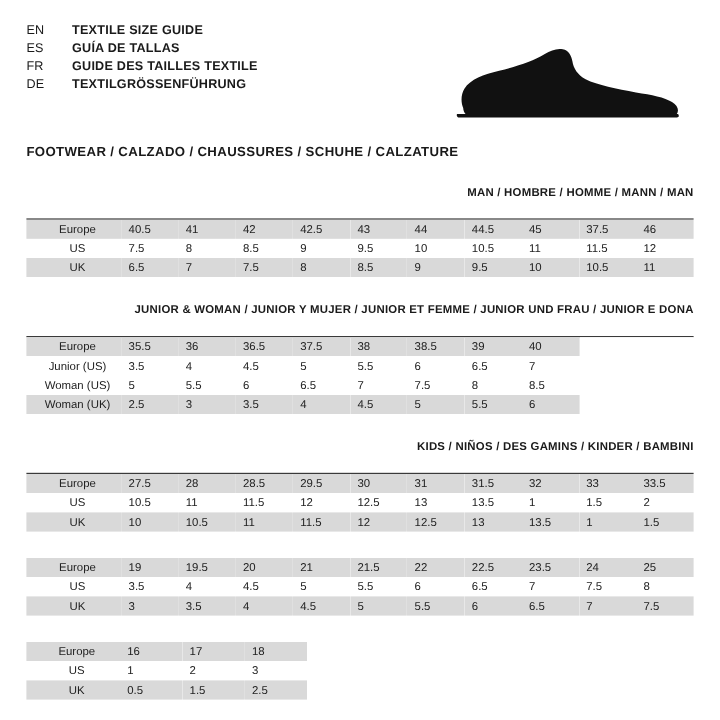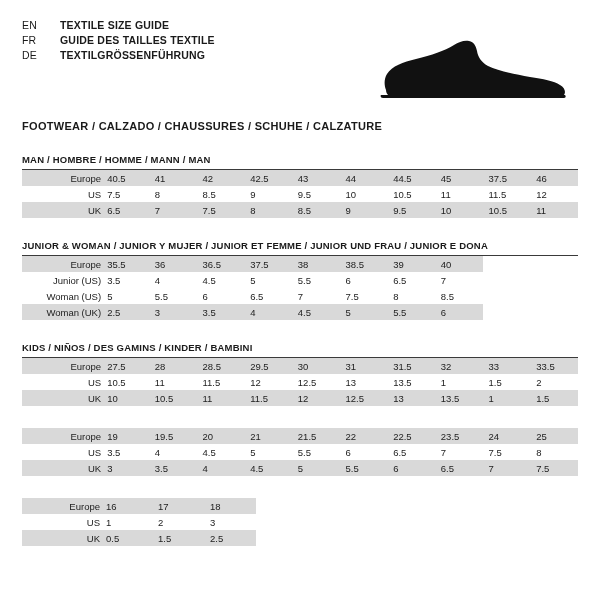--- a/index.html
+++ b/index.html
@@ -60,23 +60,24 @@
   }
 
   
   .block {
     margin-top: 22px;
   }
   .block-heading {
     font-size: 9.5px;
     font-weight: 700;
     letter-spacing: 0.2px;
-    padding-bottom: 4px;
+    padding-bottom: 16px;
     border-bottom: 1px solid #3a3a3a;
     margin-bottom: 0;
+    text-align: right;
   }
   table.sizes {
     border-collapse: collapse;
     width: 100%;
     table-layout: fixed;
   }
   table.sizes td {
     font-size: 9.5px;
     line-height: 11px;
     height: 16px;
@@ -86,40 +87,44 @@
     white-space: nowrap;
     overflow: hidden;
   }
   table.sizes tr.shaded td {
     background: #d9d9d9;
   }
   table.sizes tr.plain td {
     background: #ffffff;
   }
   table.sizes td.label {
-    text-align: right;
+    text-align: center;
   }
   table.sizes td.val {
     text-align: left;
   }
   .block.babies table.sizes td {
     
   }
 </style>
 </head>
 <body>
 
 <div class="page">
 
   <div class="header">
     <table class="lang-table">
       <tbody>
         <tr>
           <td class="lang-code">EN</td>
           <td class="lang-title">TEXTILE SIZE GUIDE</td>
+        </tr>
+        <tr>
+          <td class="lang-code">ES</td>
+          <td class="lang-title">GUÍA DE TALLAS</td>
         </tr>
         <tr>
           <td class="lang-code">FR</td>
           <td class="lang-title">GUIDE DES TAILLES TEXTILE</td>
         </tr>
         <tr>
           <td class="lang-code">DE</td>
           <td class="lang-title">TEXTILGRÖSSENFÜHRUNG</td>
         </tr>
       </tbody>

